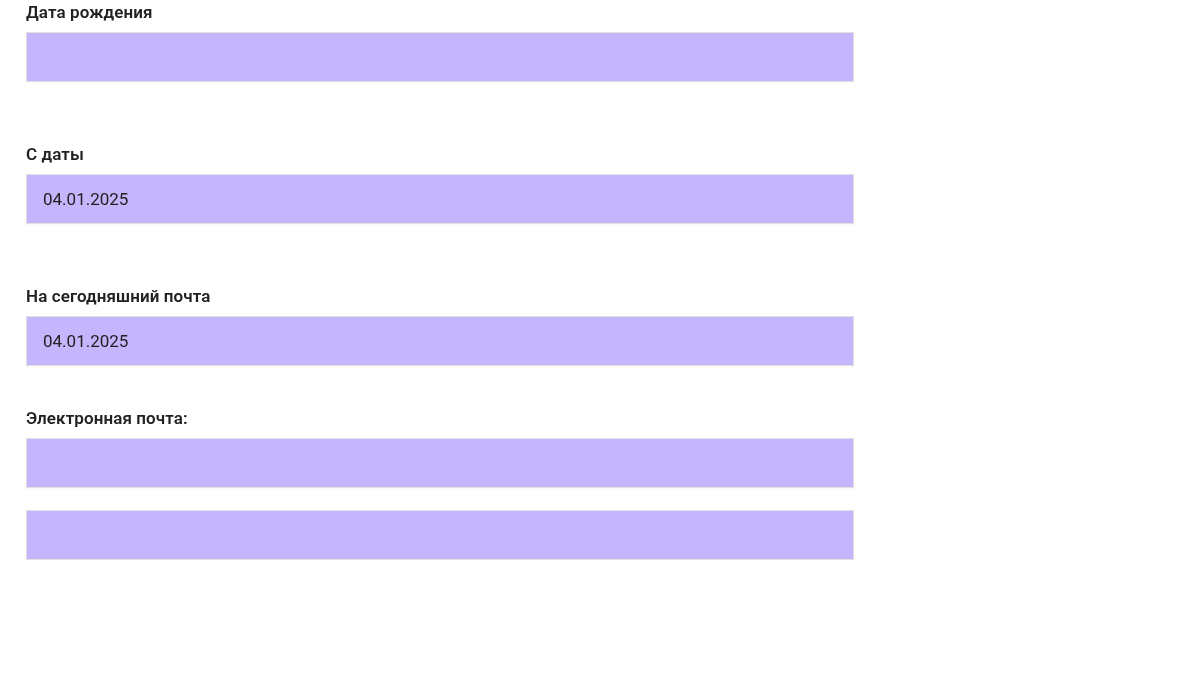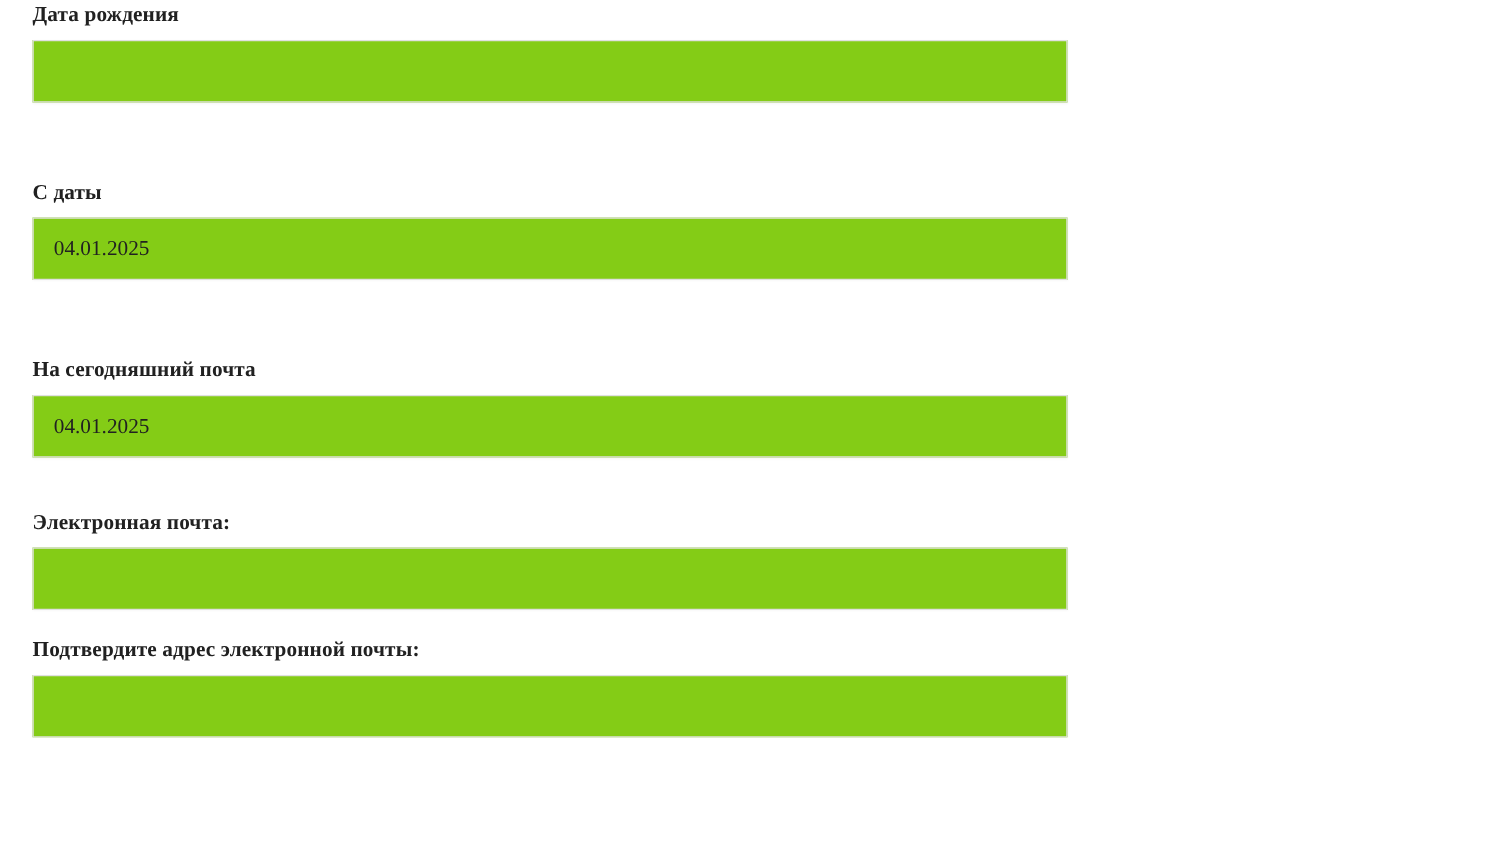--- a/index.html
+++ b/index.html
@@ -12,21 +12,20 @@
       background: #ffffff;
       padding: 0;
       width: 1191px;
     }
     .form-container {
       padding-left: 26px;
       padding-top: 2px;
     }
     .form-group {
       margin-bottom: 0;
-      font-family: Liberation Serif, serif;
     }
     .form-group.group-1 {
       margin-bottom: 62px;
     }
     .form-group.group-2 {
       margin-bottom: 62px;
       margin-top: 36px;
     }
     .form-group.group-3 {
       margin-bottom: 42px;
@@ -42,21 +41,21 @@
       font-size: 17px;
       font-weight: 600;
       color: #212121;
       margin-bottom: 10px;
       letter-spacing: 0.1px;
     }
     .form-input {
       width: 828px;
       height: 50px;
       border: 1px solid #e0e0e0;
-      background: #84cc16;
+      background: #c4b5fd;
       font-size: 17px;
       padding: 0 16px;
       color: #212121;
       font-family: inherit;
       box-shadow: 0 1px 2px rgba(0,0,0,0.04);
       outline: none;
     }
     .form-input::placeholder {
       color: #999;
     }
@@ -80,17 +79,16 @@
     <label class="form-label">На сегодняшний почта</label>
     <input type="text" class="form-input" value="04.01.2025" style="">
   </div>
 
   <div class="form-group group-4">
     <label class="form-label">Электронная почта:</label>
     <input type="text" class="form-input" value="" style="">
   </div>
 
   <div class="form-group group-5">
-    <label class="form-label">Подтвердите адрес электронной почты:</label>
     <input type="text" class="form-input" value="" style="">
   </div>
 
 </div>
 
 </body></html>

